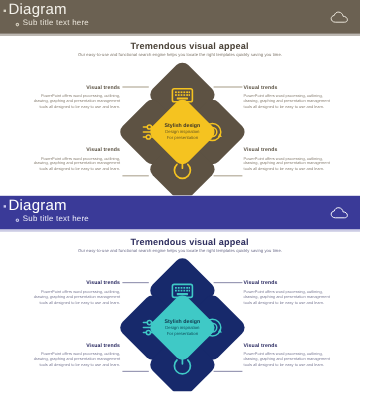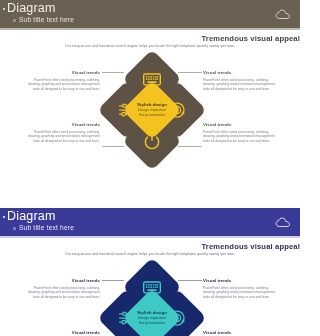--- a/index.html
+++ b/index.html
@@ -1,19 +1,19 @@
 <!DOCTYPE html>
 <html><head>
 <meta charset="utf-8">
 <style>
   * { margin:0; padding:0; box-sizing:border-box; }
   html,body { width:300px; height:336px; background:#ffffff; }
   body { font-family:"Liberation Sans", sans-serif; overflow:hidden; }
 
-  .slide { position:relative; width:300px; height:208px; background:#ffffff; overflow:hidden; }
+  .slide { position:relative; width:300px; height:163px; background:#ffffff; overflow:hidden; }
 
   
   .hdr { position:relative; width:300px; height:30px; }
   .slide-brown .hdr { background:#6b6152; }
   .slide-blue  .hdr { background:#3a3a98; }
   .hdr-line { position:absolute; left:0; right:0; bottom:0; height:2px; background:rgba(255,255,255,.55); }
   .slide-blue .hdr-line { background:rgba(255,255,255,.75); }
 
   .hdr-title { position:absolute; left:7px; top:1px; font-size:12.5px; font-weight:400;
                color:#f4f1ea; letter-spacing:.2px; line-height:14px; }
@@ -25,21 +25,21 @@
   .slide-blue .hdr-sub { color:#eaeaf8; }
   .bullet-ring { position:absolute; left:13px; top:19px; width:3px; height:3px; border-radius:50%;
                  border:.8px solid #cfc8b8; }
   .slide-blue .bullet-ring { border-color:#c0c0e8; }
 
   .cloud-ico { position:absolute; right:9px; top:8px; width:16px; height:13px; }
 
   
   .body { position:relative; width:300px; height:138px; background:#fff; }
 
-  .main-title { position:absolute; left:16px; right:0; top:4px; text-align:right;
+  .main-title { position:absolute; left:16px; right:0; top:4px; text-align:center;
                 font-size:7.6px; font-weight:700; letter-spacing:.15px; color:#4a4238; }
   .slide-blue .main-title { color:#2f2f5f; }
   .main-sub { position:absolute; left:0; right:0; top:14px; text-align:center;
               font-size:3.5px; color:#7d7468; letter-spacing:.05px; }
   .slide-blue .main-sub { color:#6a6a88; }
 
   
   .cluster { position:absolute; left:104px; top:28px; width:96px; height:108px; }
 
   .dia { position:absolute; width:42px; height:42px; border-radius:7px;

